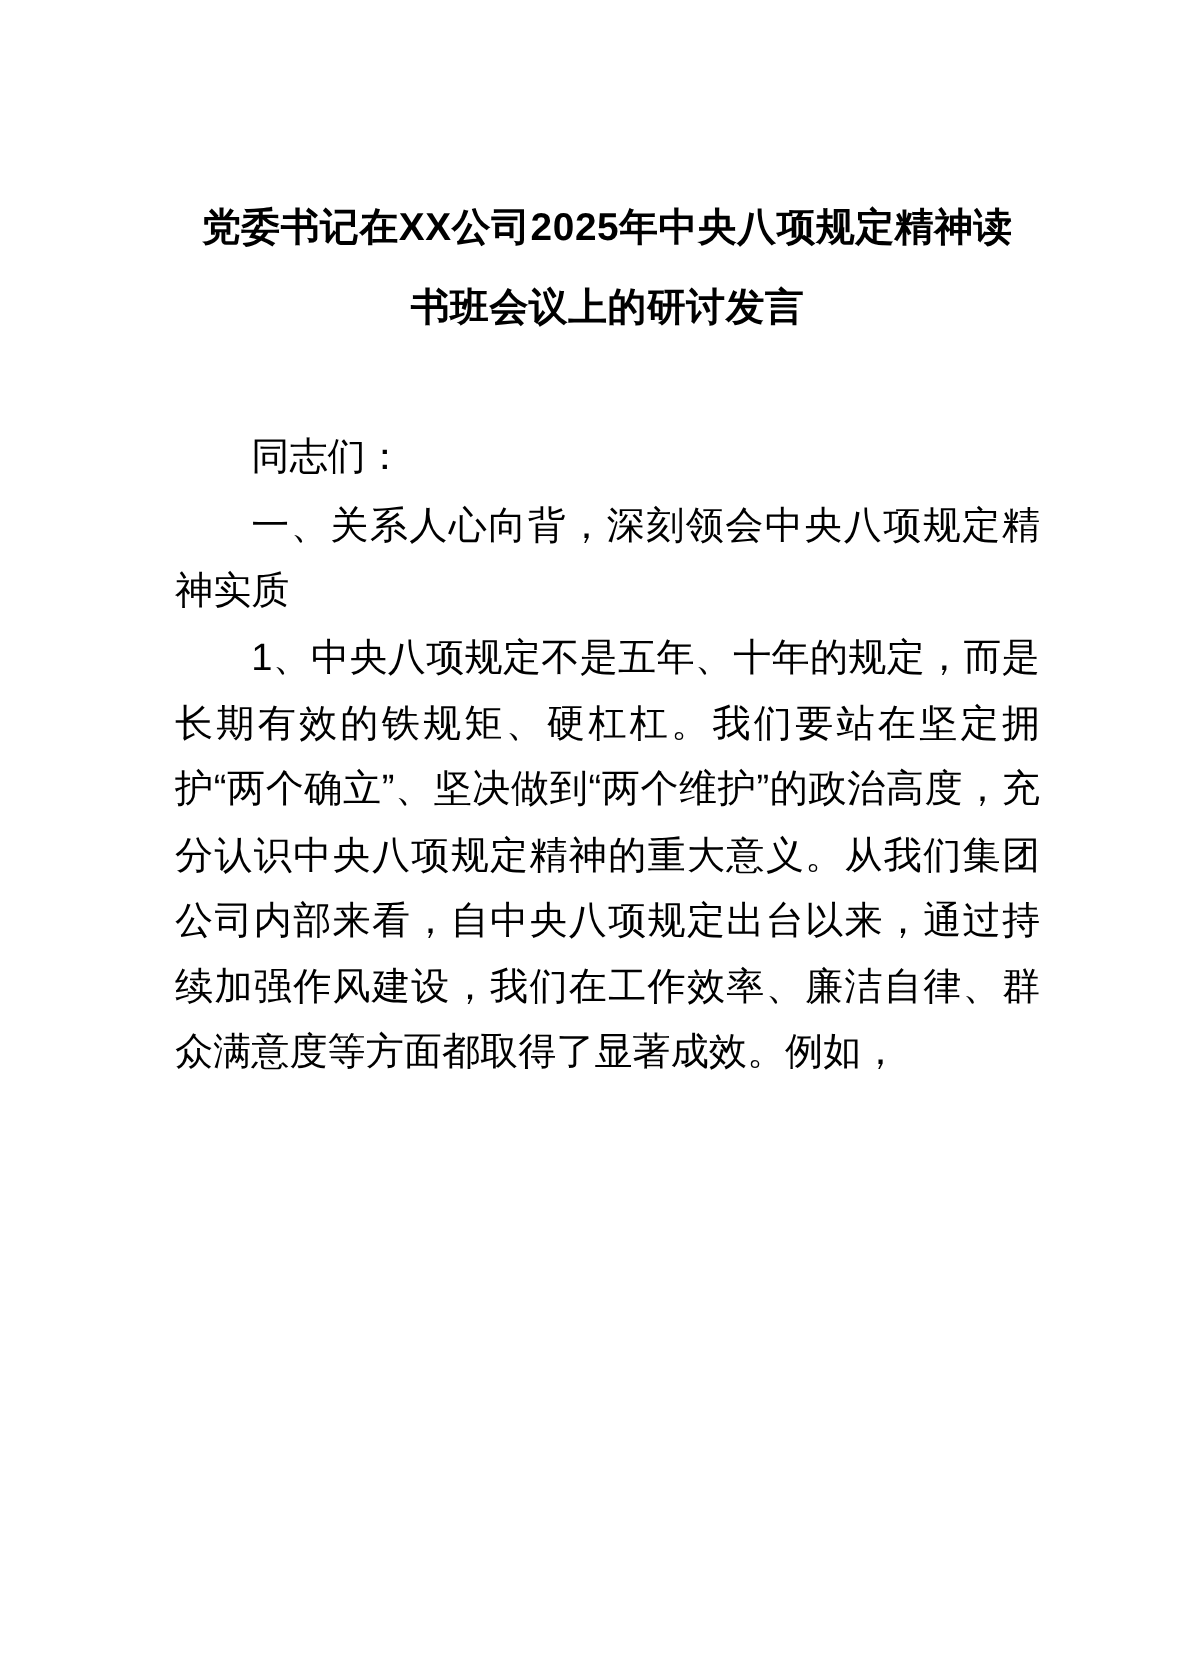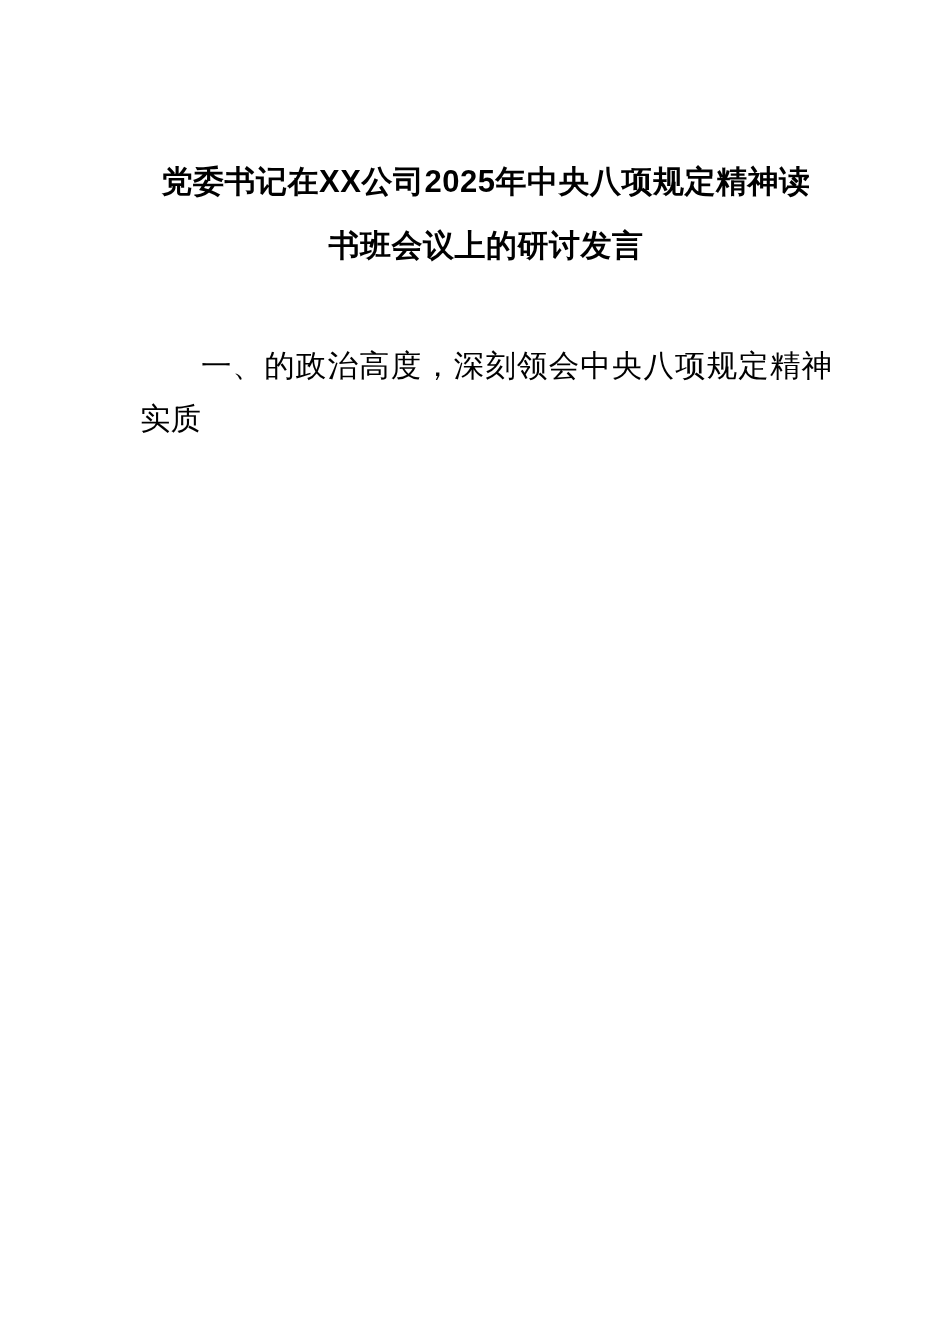--- a/index.html
+++ b/index.html
@@ -47,16 +47,18 @@
   }
 </style>
 </head>
 <body>
 
 <div class="page">
 
   <h1 class="doc-title">党委书记在XX公司2025年中央八项规定精神读书班会议上的研讨发言</h1>
 
   <div class="body-block">
-    <p class="para">一、的政治高度，深刻领会中央八项规定精神实质</p>
+    <p class="para">同志们：</p>
+    <p class="para">一、关系人心向背，深刻领会中央八项规定精神实质</p>
+    <p class="para tight">1、中央八项规定不是五年、十年的规定，而是长期有效的铁规矩、硬杠杠。我们要站在坚定拥护“两个确立”、坚决做到“两个维护”的政治高度，充分认识中央八项规定精神的重大意义。从我们集团公司内部来看，自中央八项规定出台以来，通过持续加强作风建设，我们在工作效率、廉洁自律、群众满意度等方面都取得了显著成效。例如，</p>
   </div>
 
 </div>
 
 </body></html>

